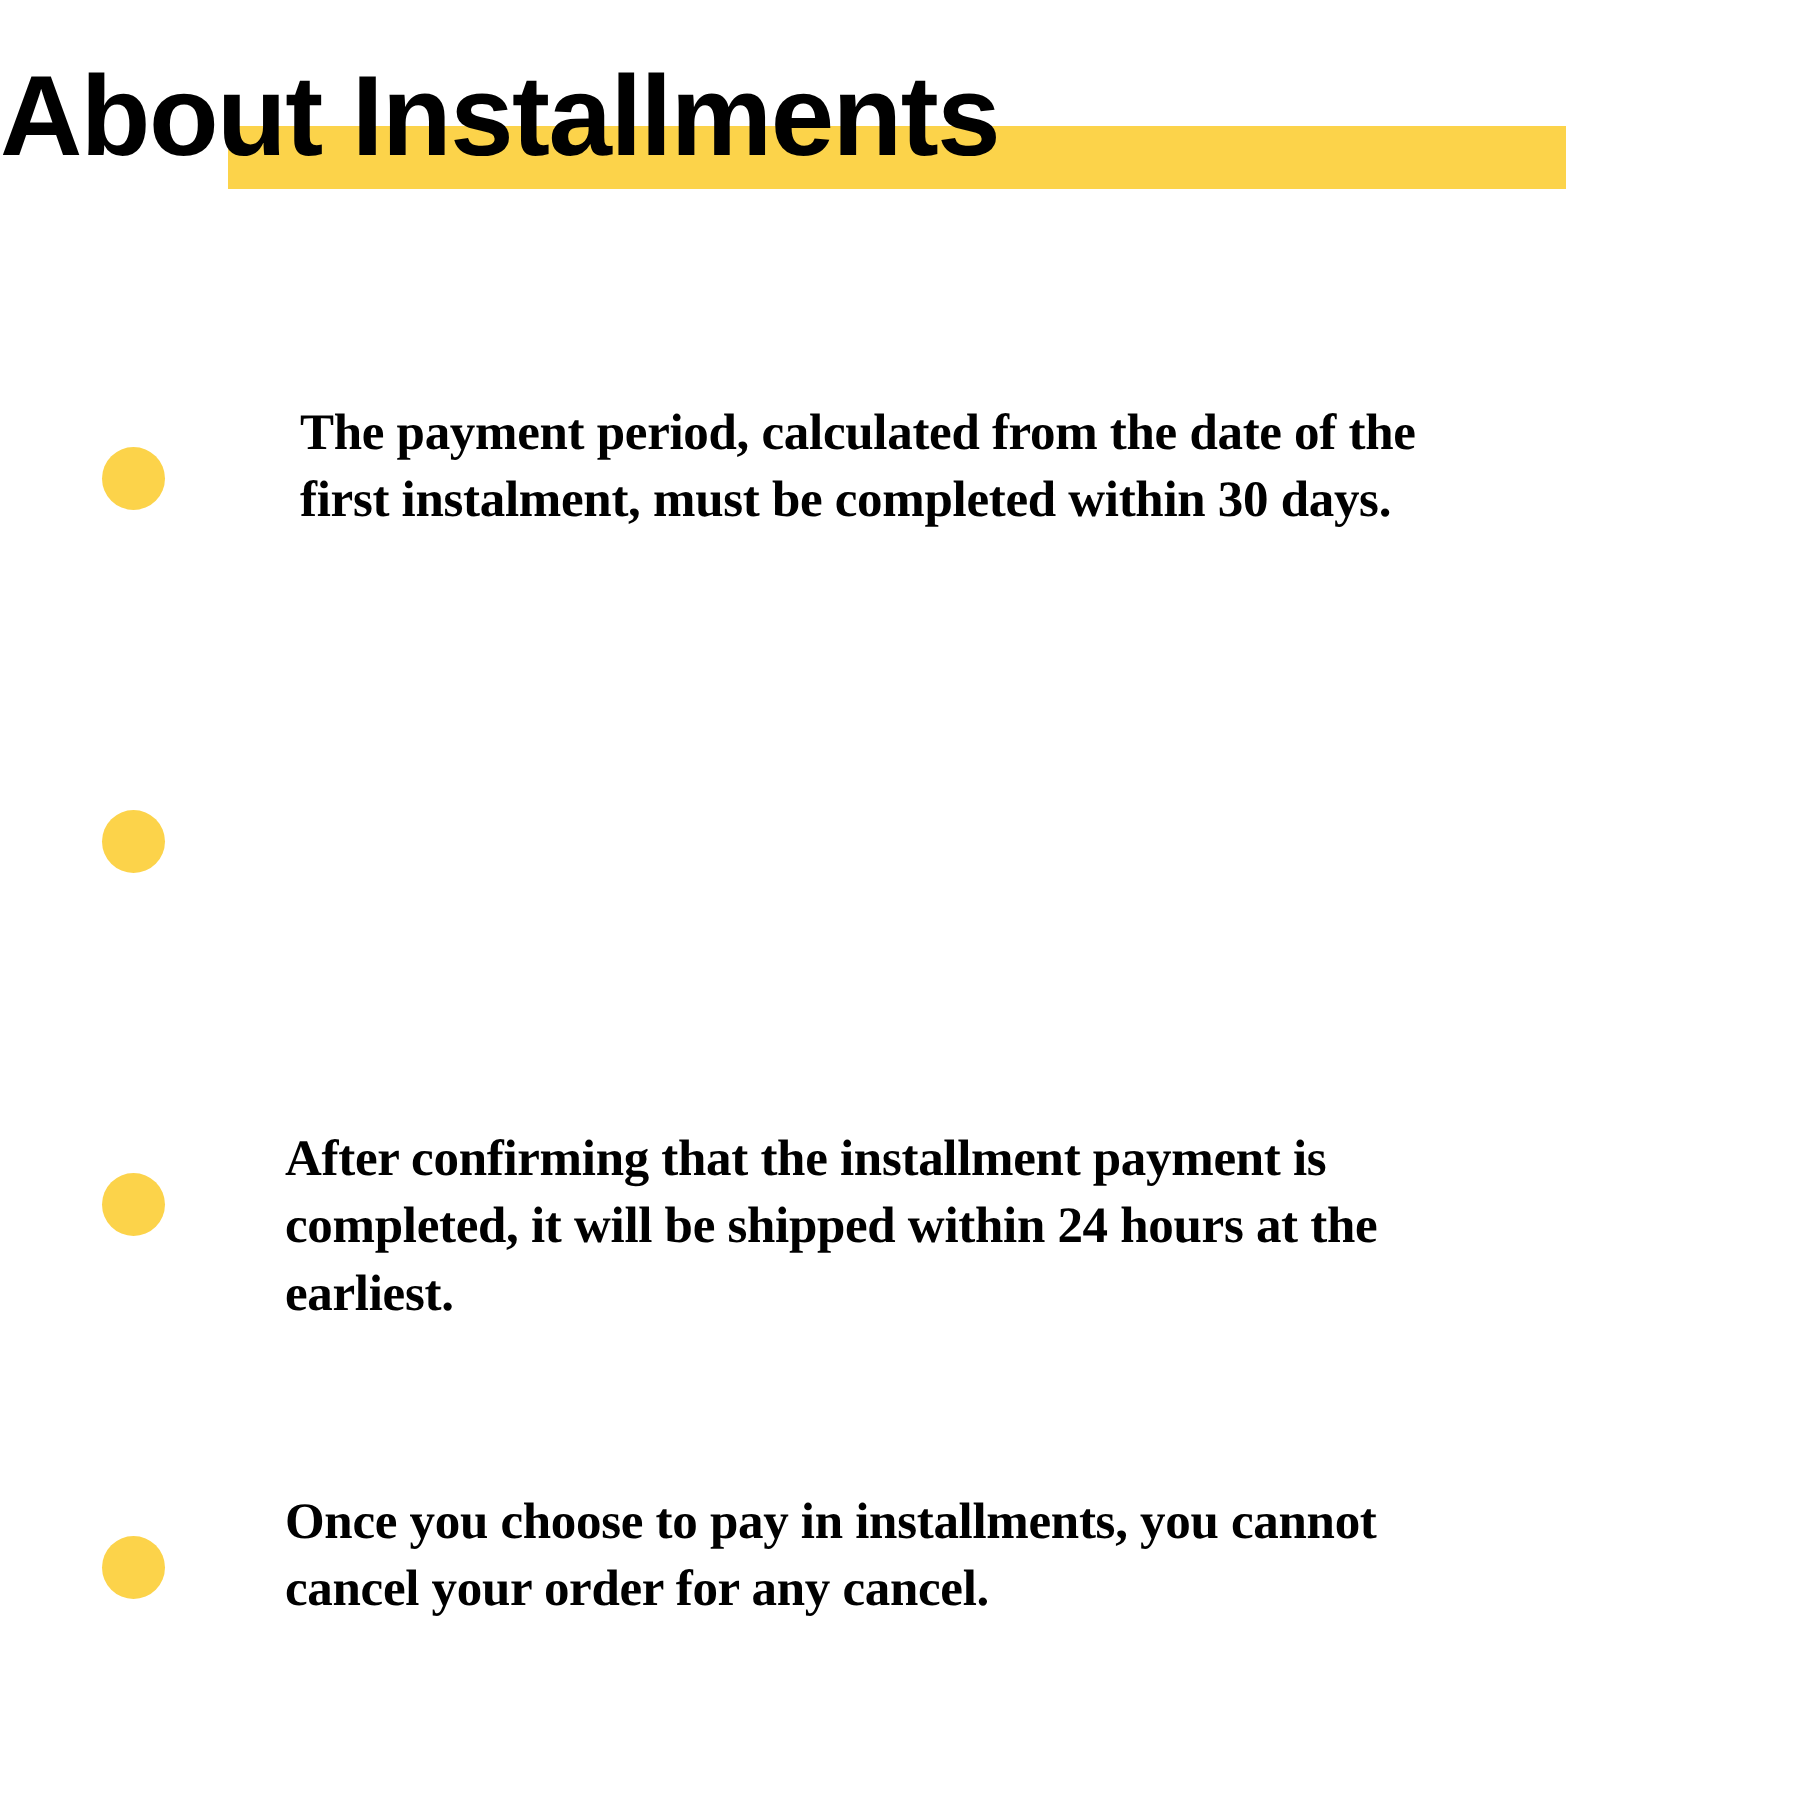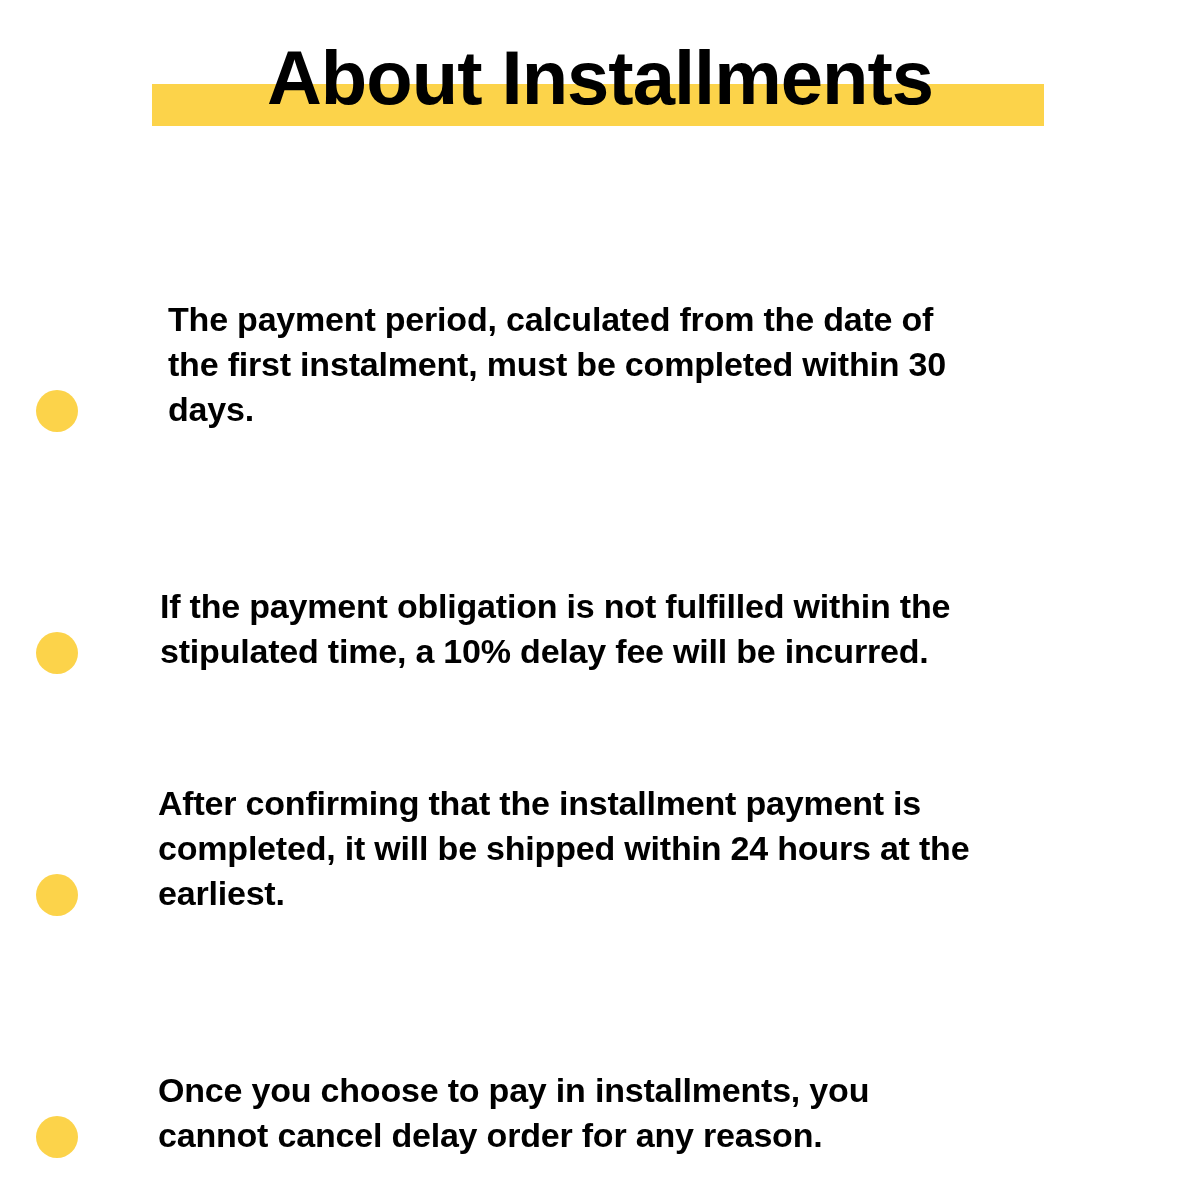--- a/index.html
+++ b/index.html
@@ -32,43 +32,43 @@
     top: 84px;
     width: 892px;
     height: 42px;
     background: #fcd34a;
   }
   .title-text {
     position: absolute;
     left: 0;
     top: 38px;
     width: 1200px;
-    text-align: center;
     font-size: 76px;
     line-height: 80px;
     font-weight: bold;
     letter-spacing: -1px;
     color: #000000;
     white-space: nowrap;
   }
 
   
   .bullet-list {
     position: absolute;
     left: 0;
     top: 190px;
     width: 1200px;
   }
   .bullet-item {
     position: relative;
     display: flex;
-    align-items: flex-end;
+    align-items: center;
     height: 242px;
-    padding-left: 36px;
+    padding-left: 68px;
     box-sizing: border-box;
+    font-family: Liberation Serif, serif;
   }
   .bullet-dot {
     flex: 0 0 auto;
     width: 42px;
     height: 42px;
     border-radius: 50%;
     background: #fcd34a;
     margin-top: 16px;
   }
   .bullet-text {
@@ -99,27 +99,26 @@
 
   <div class="bullet-list">
 
     <div class="bullet-item">
       <span class="bullet-dot"></span>
       <div class="bullet-text">The payment period, calculated from the date of the first instalment, must be completed within 30 days.</div>
     </div>
 
     <div class="bullet-item">
       <span class="bullet-dot"></span>
-      <div class="bullet-text">If the payment obligation is not fulfilled within the stipulated time, a 10% delay fee will be incurred.</div>
     </div>
 
     <div class="bullet-item">
       <span class="bullet-dot"></span>
       <div class="bullet-text">After confirming that the installment payment is completed, it will be shipped within 24 hours at the earliest.</div>
     </div>
 
     <div class="bullet-item">
       <span class="bullet-dot"></span>
-      <div class="bullet-text">Once you choose to pay in installments, you cannot cancel delay order for any reason.</div>
+      <div class="bullet-text">Once you choose to pay in installments, you cannot cancel your order for any cancel.</div>
     </div>
 
   </div>
 </div>
 
 </body></html>

